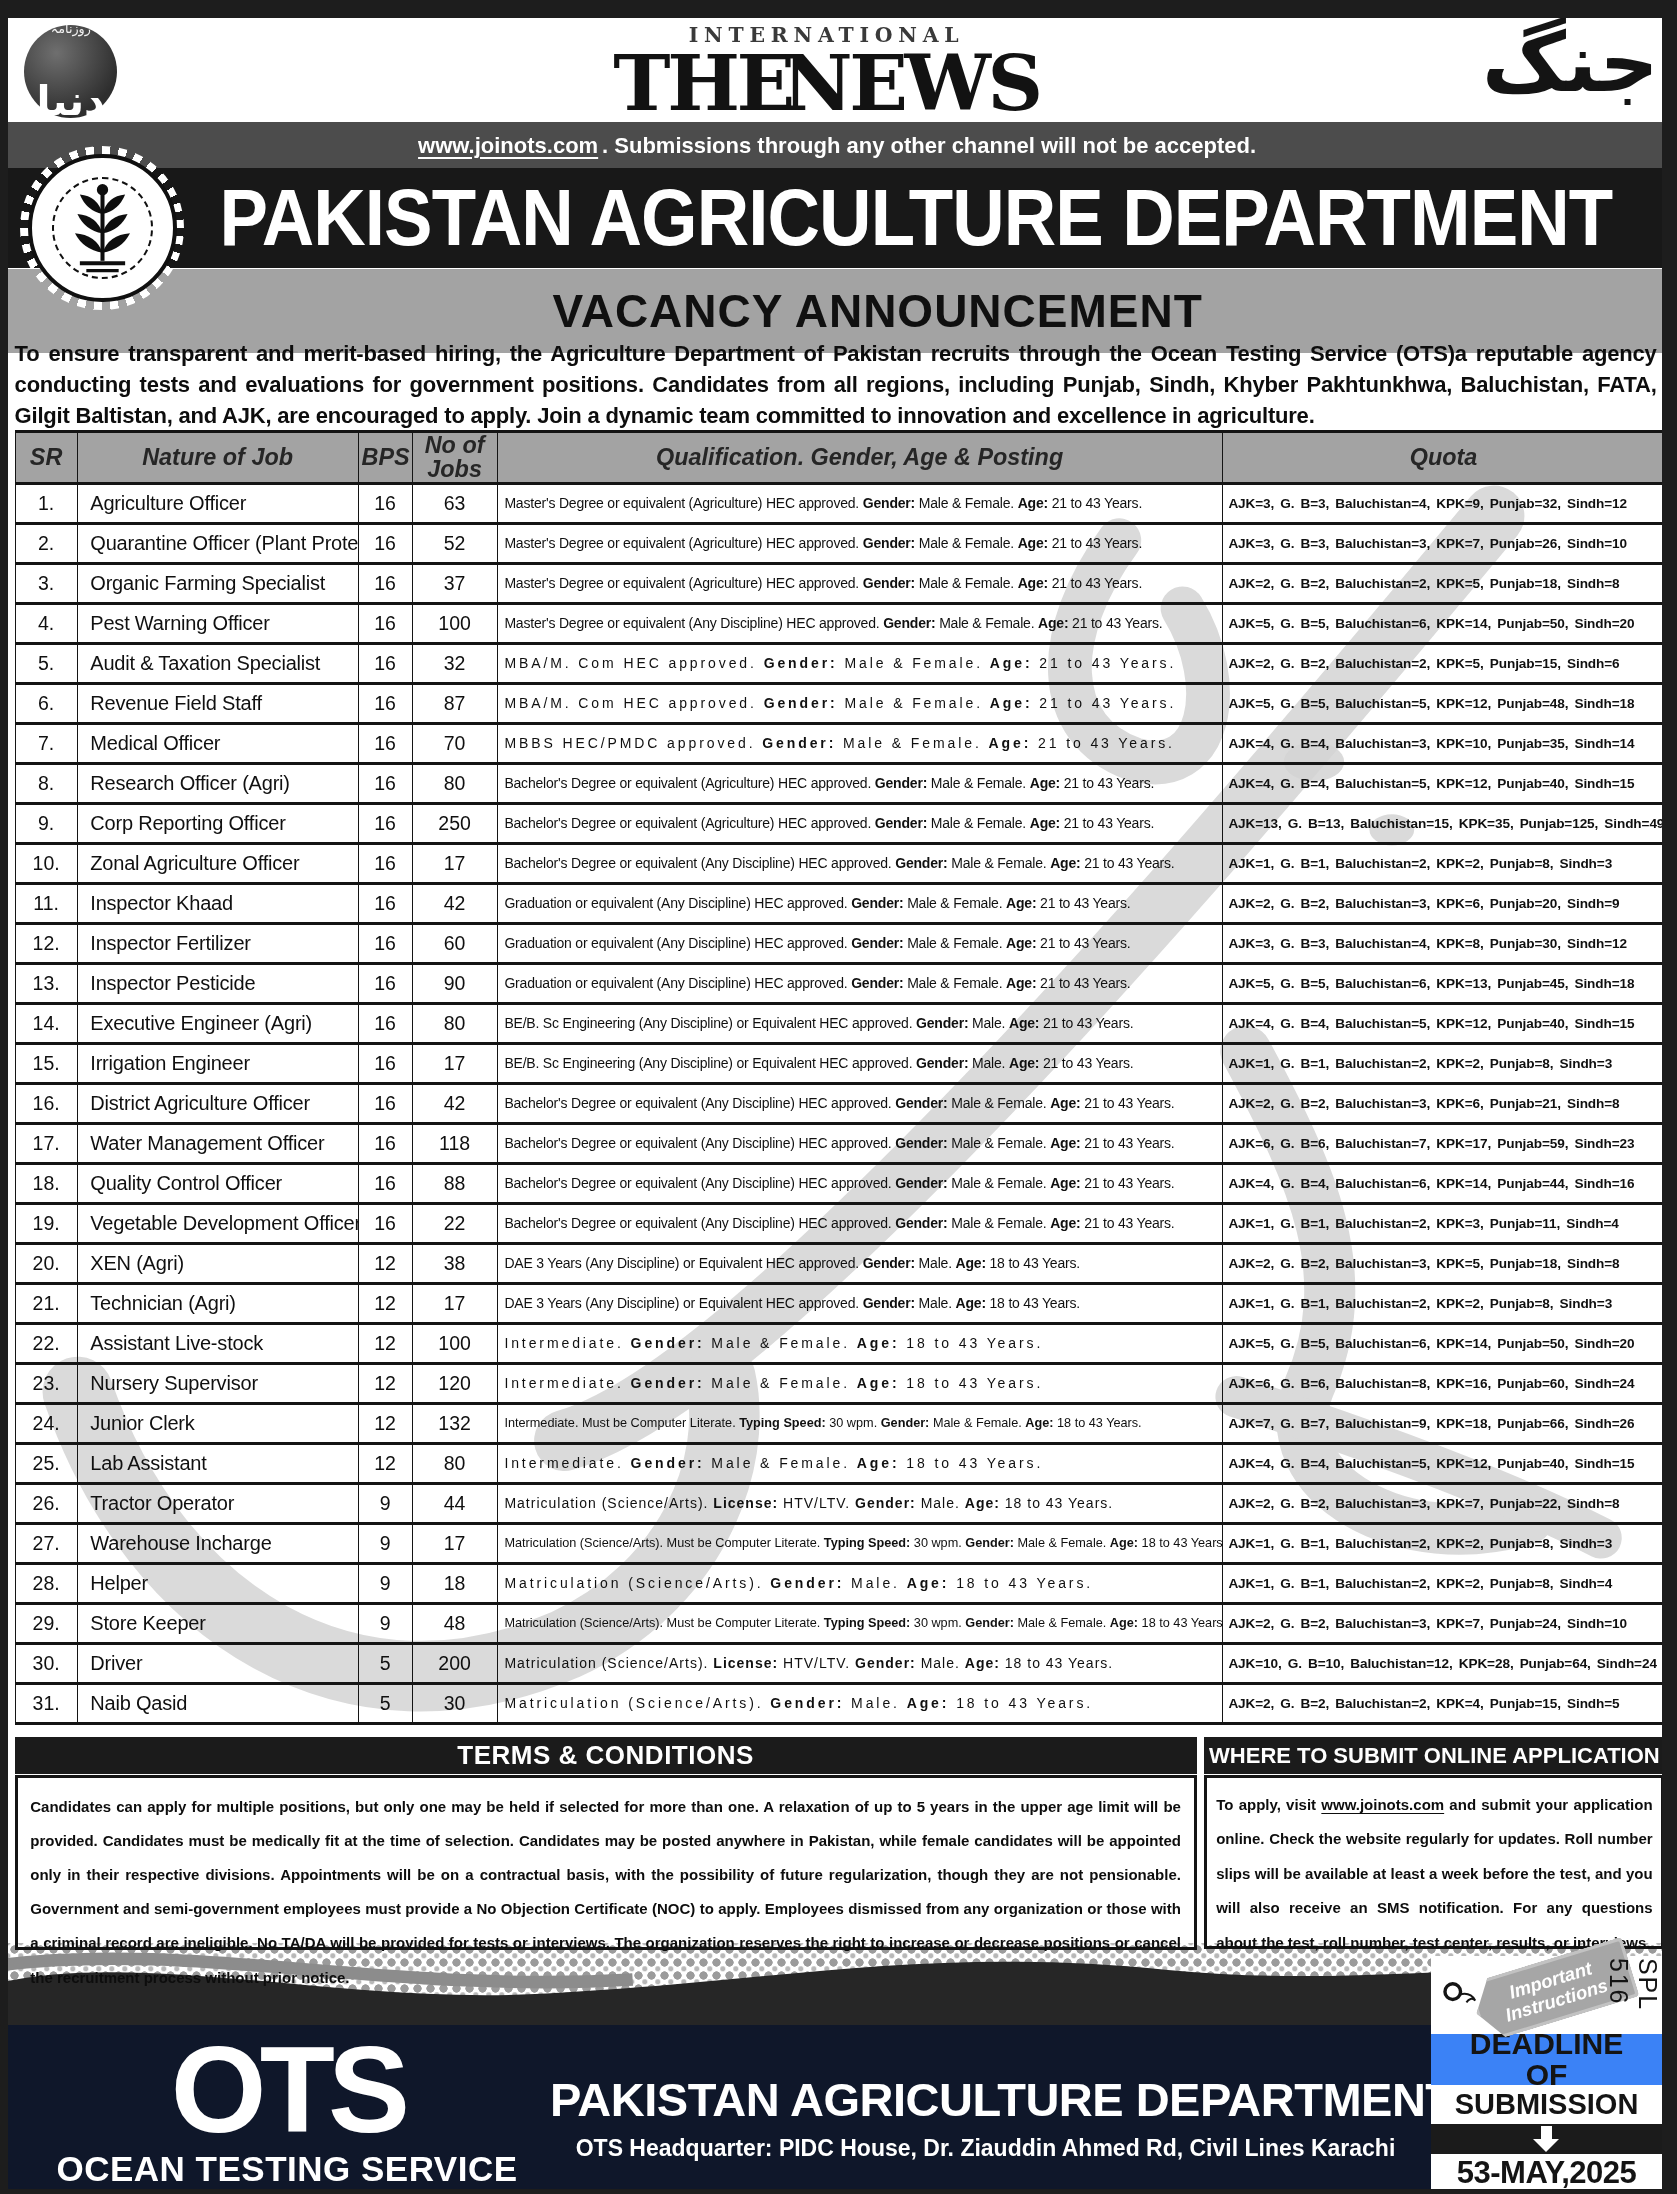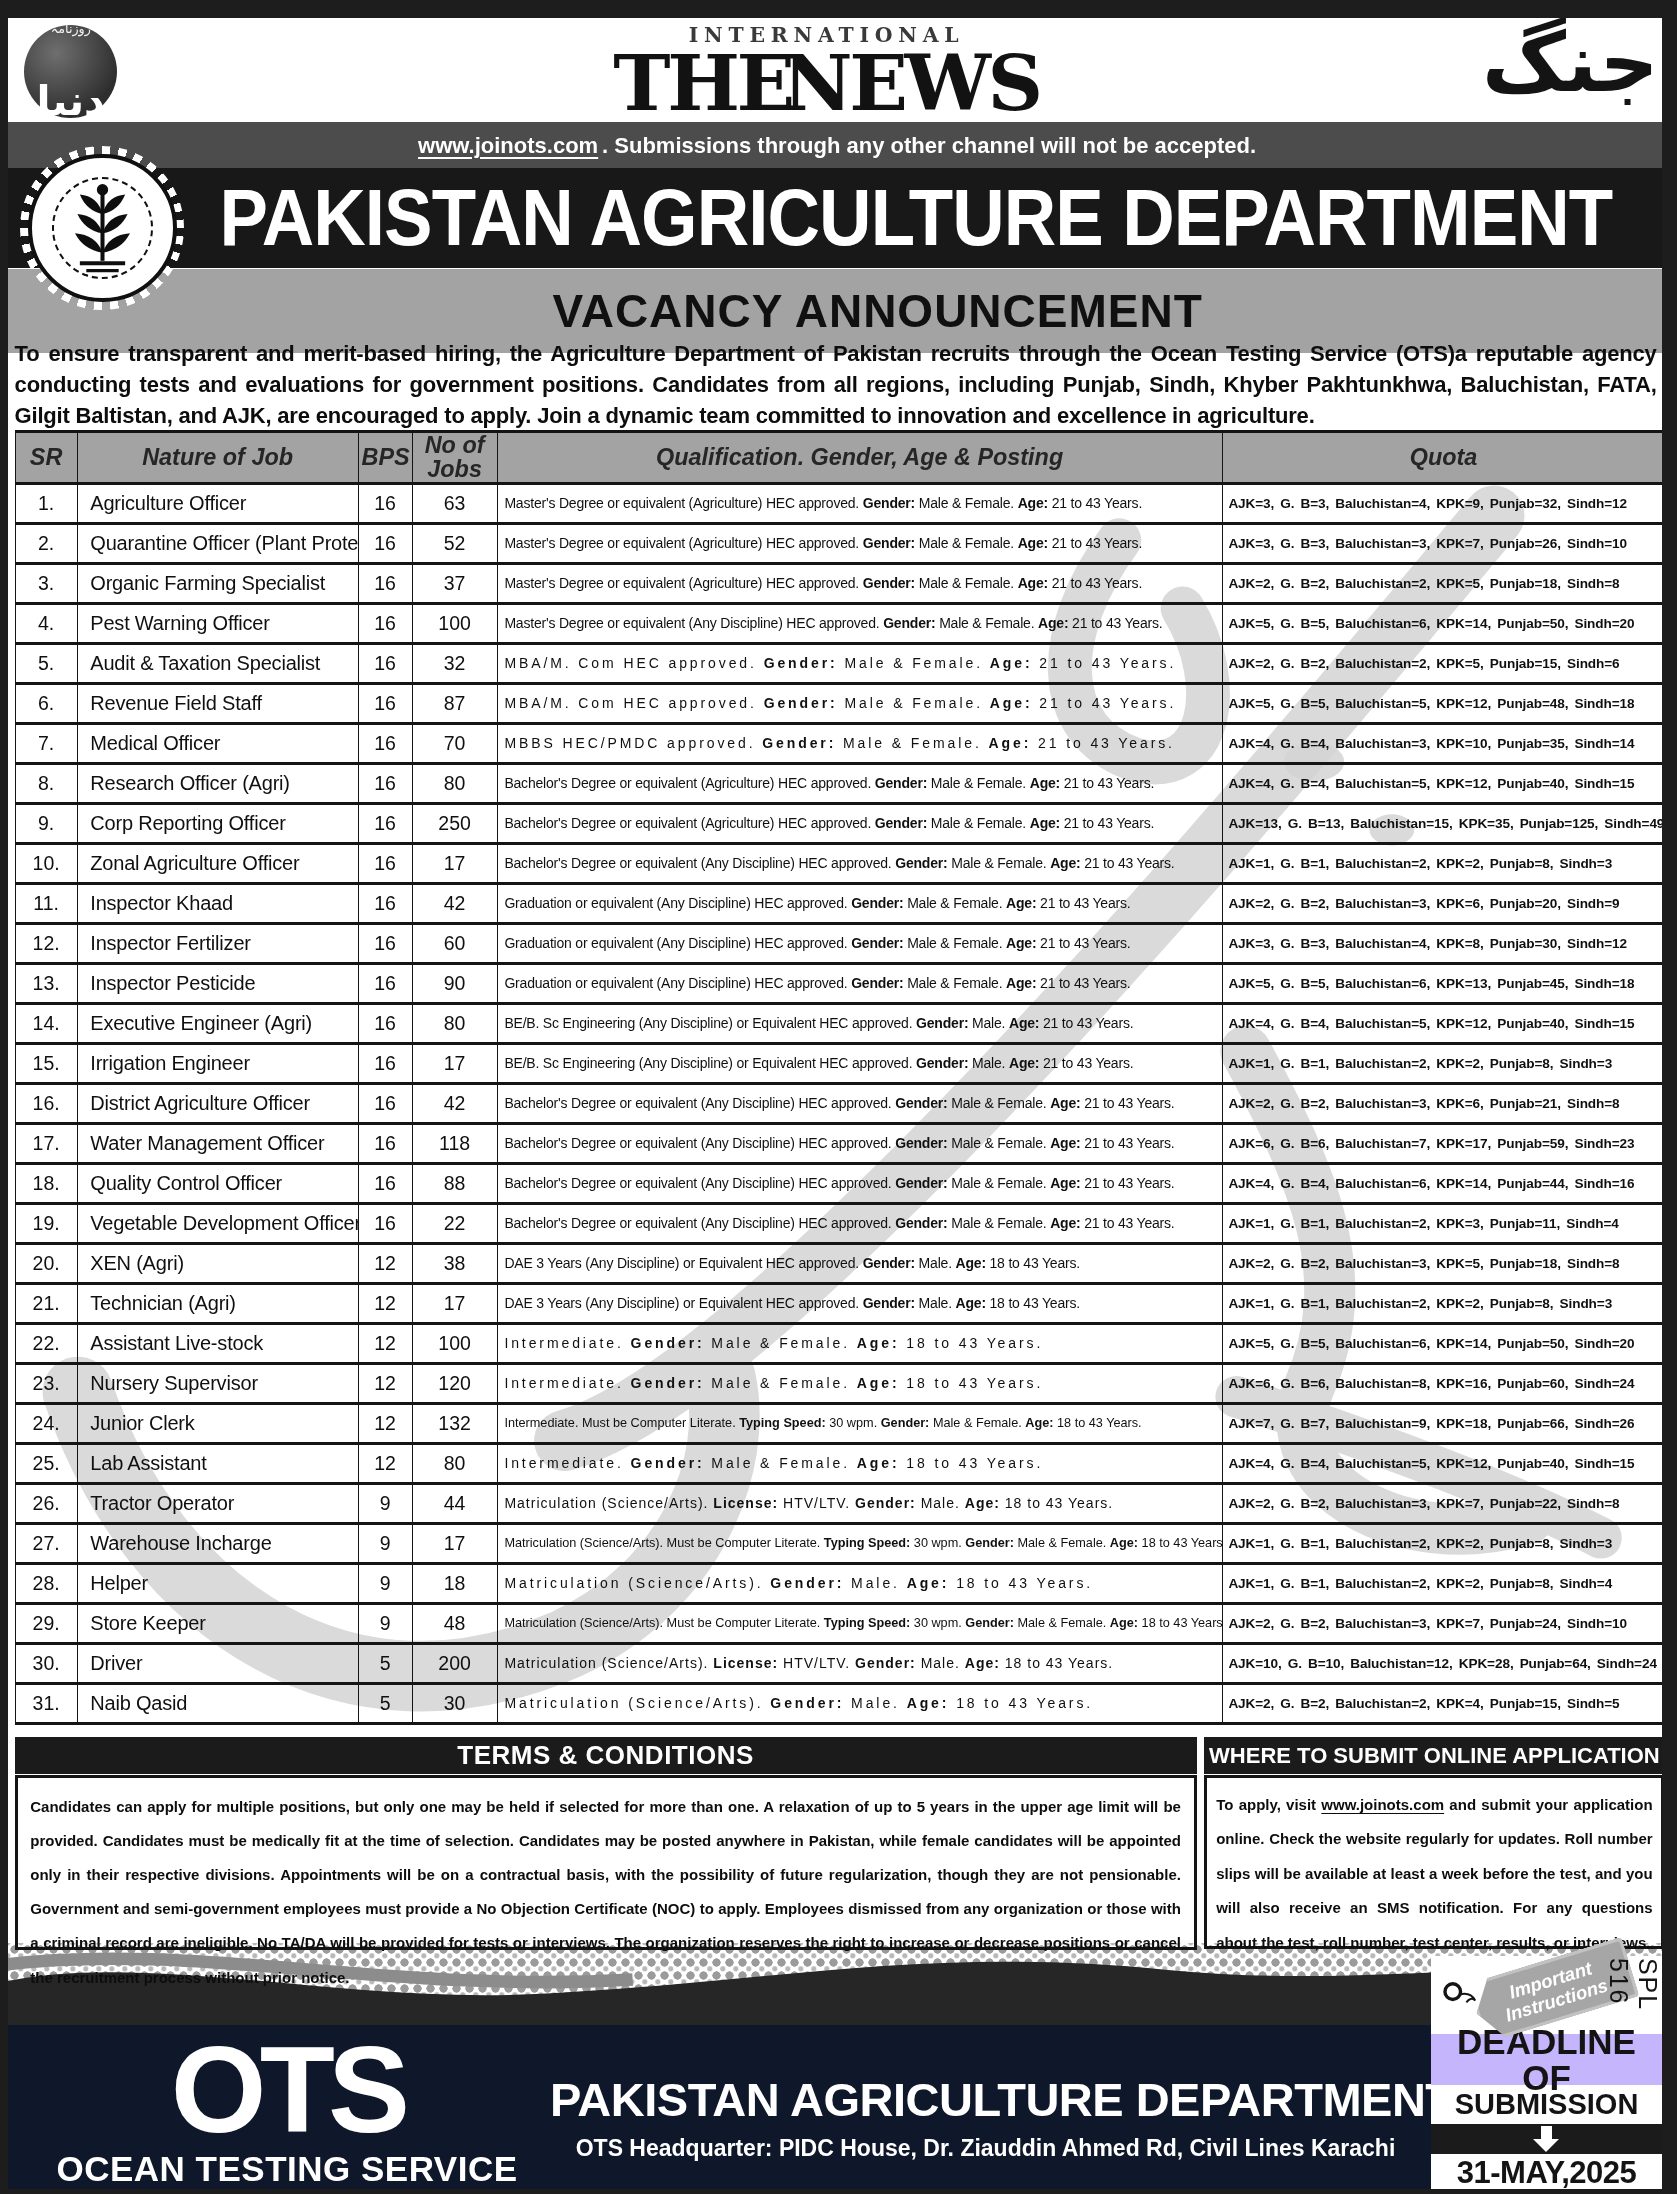--- a/index.html
+++ b/index.html
@@ -106,22 +106,22 @@
             display:flex;flex-direction:column;color:#141414;}
   .tag-area{position:relative;height:78px;}
   .tag{position:absolute;left:42px;top:2.9px;width:161px;height:62px;background:#a6a6a6;
        transform:rotate(-17deg);border-radius:4.9px;
        clip-path:polygon(13% 0,100% 0,100% 100%,13% 100%,0 50%);
        box-shadow:inset 0 0 0 3.4px #c2c2c2;
        display:flex;flex-direction:column;align-items:center;justify-content:center;
        color:#fff;font-size:18.5px;font-weight:bold;font-style:italic;line-height:1.15;}
   .ring{position:absolute;left:9.7px;top:21.4px;width:44px;height:39px;}
   .spl{position:absolute;right:0px;top:1.9px;writing-mode:vertical-rl;font-size:25px;color:#141414;letter-spacing:1.9px;}
-  .dl-band1{height:51px;background:#c4b5fd;display:flex;flex-direction:column;align-items:center;justify-content:center;
-            font-weight:bold;font-size:35px;line-height:1.02;}
+  .dl-band1{height:51px;background:#3b82f6;display:flex;flex-direction:column;align-items:center;justify-content:center;
+            font-weight:bold;font-size:30px;line-height:1.02;}
   .dl-sub{height:39px;display:flex;align-items:center;justify-content:center;font-weight:bold;font-size:29px;}
   .dl-arrow{height:30px;background:#1b1b1b;display:flex;align-items:flex-start;justify-content:center;}
   .arr{position:relative;width:11.7px;height:12.7px;background:#fff;margin-top:1.9px;}
   .arr::after{content:'';position:absolute;top:12.7px;left:-7.3px;border:13px solid transparent;border-top-color:#fff;border-bottom:0;}
   .dl-date{flex:1;display:flex;align-items:center;justify-content:center;font-weight:bold;font-size:31px;letter-spacing:-0.5px;}
 </style>
 </head>
 <body>
 
 <div class="page">
@@ -508,17 +508,17 @@
       <div class="spl">SPL 516</div>
     </div>
     <div class="dl-band1">
       <span>DEADLINE</span>
       <span>OF</span>
     </div>
     <div class="dl-sub">SUBMISSION</div>
     <div class="dl-arrow">
       <div class="arr"></div>
     </div>
-    <div class="dl-date">31-MAY,2025</div>
+    <div class="dl-date">53-MAY,2025</div>
   </div>
 
 </div>
 
 
 </body></html>

